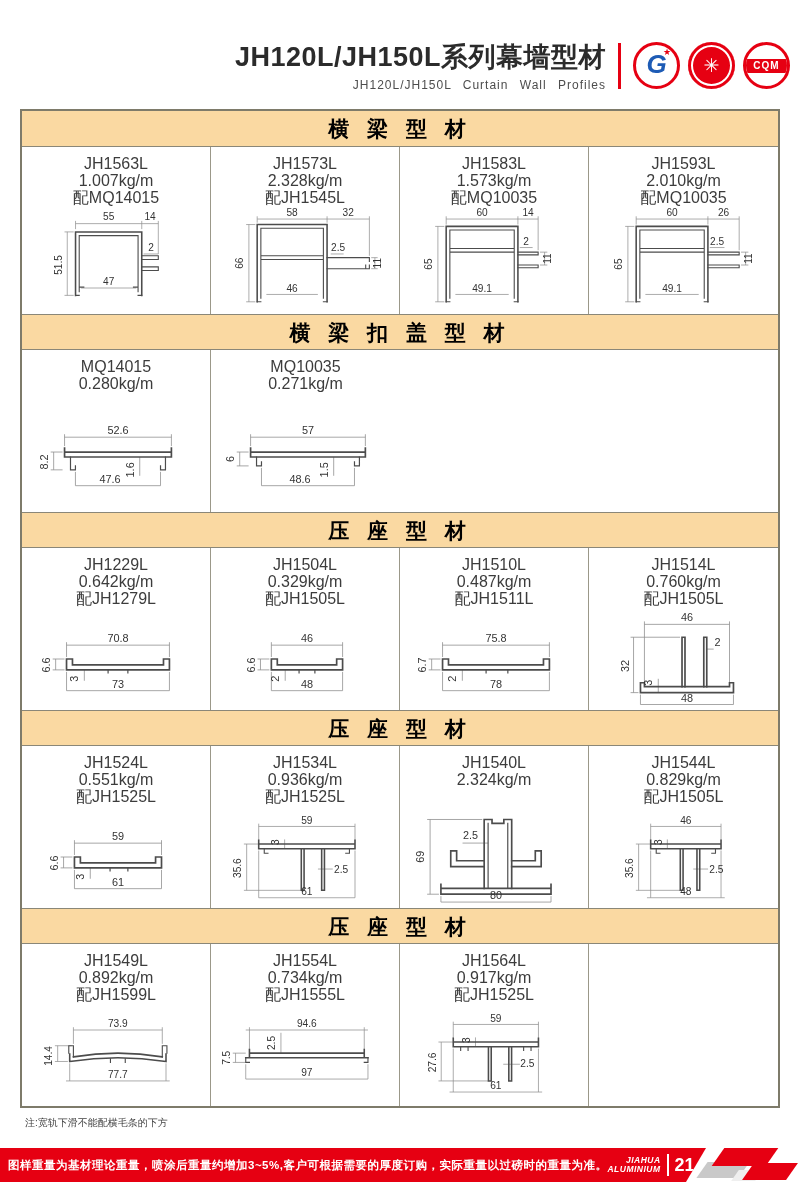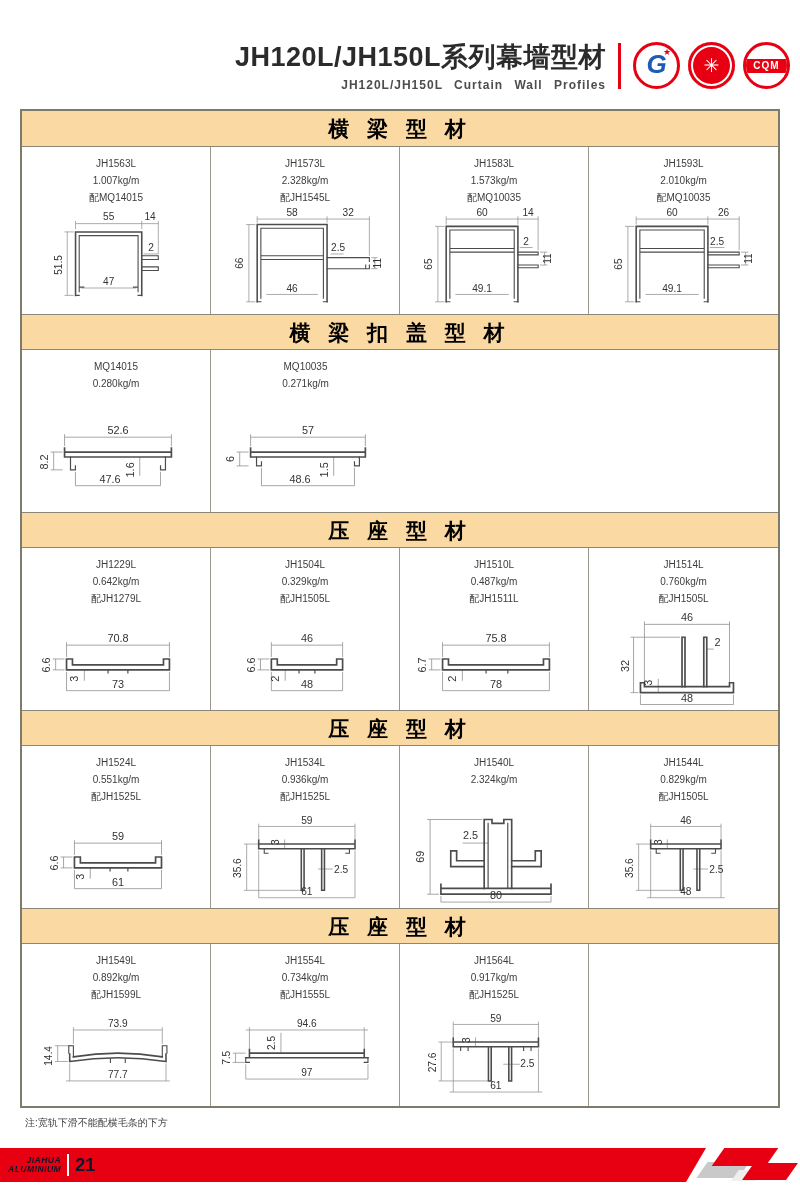--- a/index.html
+++ b/index.html
@@ -1,52 +1,52 @@
 <!DOCTYPE html>
 <html><head>
 <meta charset="utf-8">
 <style>
   html,body{margin:0;padding:0;background:#fff;}
   body{width:800px;height:1200px;position:relative;font-family:"Liberation Sans",sans-serif;overflow:hidden;}
   
   .header{display:flex;justify-content:flex-end;align-items:center;gap:12px;padding:22px 10px 0 0;height:109px;box-sizing:border-box;}
   .title-wrap{text-align:right;}
   .page-title{font-size:27px;font-weight:bold;color:#2b2b2b;letter-spacing:0.5px;}
-  .page-subtitle{font-size:12px;font-weight:bold;color:#4d4d4d;letter-spacing:1px;word-spacing:7px;margin-top:3px;}
+  .page-subtitle{font-size:12px;font-weight:normal;color:#4d4d4d;letter-spacing:1px;word-spacing:7px;margin-top:3px;}
   .red-rule{width:3px;height:46px;background:#e60012;}
   .logos{display:flex;gap:8px;align-items:center;}
   .logo{width:47px;height:47px;border-radius:50%;box-sizing:border-box;position:relative;flex:none;}
   .logo-gb{border:3px solid #e60012;background:#fff;}
   .gb-g{position:absolute;left:0;right:0;top:4px;text-align:center;font-size:26px;font-weight:bold;font-style:italic;color:#1d5bb5;}
   .gb-star{position:absolute;right:6px;top:2px;font-size:9px;color:#e60012;}
   .logo-seal{background:#e60012;box-shadow:inset 0 0 0 3px #e60012, inset 0 0 0 5px #fff;}
   .seal-star{position:absolute;left:0;right:0;top:12px;text-align:center;font-size:19px;color:#fff;}
   .logo-cqm{border:3px solid #e60012;background:#fff;overflow:hidden;}
   .cqm-band{position:absolute;left:-2px;right:-2px;top:14px;height:14px;background:#e60012;color:#fff;font-size:10px;font-weight:bold;letter-spacing:1px;text-align:center;line-height:14px;}
   
   .catalog{width:760px;margin:0 auto;border:2px solid #7e7b6a;box-sizing:border-box;}
   .band{height:36px;line-height:36px;background:#fad9a2;border-top:1px solid #8a8778;border-bottom:1px solid #8a8778;text-align:center;font-size:21px;font-weight:bold;color:#000000;letter-spacing:6px;box-sizing:border-box;}
   .band:first-child{border-top:none;}
   .row{display:grid;grid-template-columns:repeat(4,1fr);}
   .row-1{height:167px;}
   .row-n{height:162px;}
   .cell{border-right:1px solid #9b9889;overflow:hidden;padding-top:8px;box-sizing:border-box;text-align:center;}
   .cell:last-child{border-right:none;}
-  .c-code,.c-weight,.c-match{font-size:10px;line-height:17px;color:#3c3c3c;}
+  .c-code,.c-weight,.c-match{font-size:16px;line-height:17px;color:#3c3c3c;}
   .cell svg{display:block;margin:2px auto 0;}
   .p{fill:none;stroke:#4c4c4c;stroke-width:1.7;stroke-linecap:square;stroke-linejoin:miter;}
   .p2{fill:none;stroke:#4c4c4c;stroke-width:1.2;stroke-linecap:square;}
   .d{fill:none;stroke:#8f8f8f;stroke-width:0.8;}
   .dt{font-family:"Liberation Sans",sans-serif;font-size:11px;fill:#333;}
   
   .note{margin:8px 0 0 25px;font-size:10px;color:#444;}
   .footer{position:absolute;left:0;top:1146px;width:800px;height:40px;}
   .footer-band{position:absolute;left:0;top:2px;width:706px;height:34px;background:#e60012;clip-path:polygon(0 0,100% 0,calc(100% - 20px) 100%,0 100%);display:flex;align-items:center;justify-content:space-between;padding:0 30px 0 8px;box-sizing:border-box;}
   .footer-text{color:#fff;font-size:11.5px;font-weight:bold;letter-spacing:0.5px;white-space:nowrap;}
-  .footer-brand{display:flex;align-items:center;gap:6px;color:#0f172a;}
+  .footer-brand{display:flex;align-items:center;gap:6px;color:#ffffff;}
   .brand-names{text-align:right;font-size:8.5px;line-height:9px;font-weight:bold;font-style:italic;letter-spacing:0.5px;}
   .brand-divider{width:2px;height:22px;background:#fff;}
   .brand-page{font-size:18px;font-weight:bold;}
   .deco div{position:absolute;transform:skewX(-35deg);}
   .deco-b{left:702px;top:16px;width:42px;height:16px;background:#c9c9c9;}
   .deco-d{left:735px;top:24px;width:24px;height:11px;background:#efefef;}
   .deco-a{left:718px;top:2px;width:54px;height:18px;background:#e60012;}
   .deco-c{left:748px;top:17px;width:44px;height:17px;background:#e60012;}
 </style>
 </head>
@@ -366,20 +366,21 @@
     </div>
 
     <div class="cell"></div>
   </div>
 </div>
 
 <div class="note">注:宽轨下滑不能配横毛条的下方</div>
 
 <div class="footer">
   <div class="footer-band">
+    <div class="footer-text">图样重量为基材理论重量，喷涂后重量约增加3~5%,客户可根据需要的厚度订购，实际重量以过磅时的重量为准。</div>
     <div class="footer-brand">
       <div class="brand-names">
         <div>JIAHUA</div>
         <div>ALUMINIUM</div>
       </div>
       <div class="brand-divider"></div>
       <div class="brand-page">21</div>
     </div>
   </div>
   <div class="deco">

